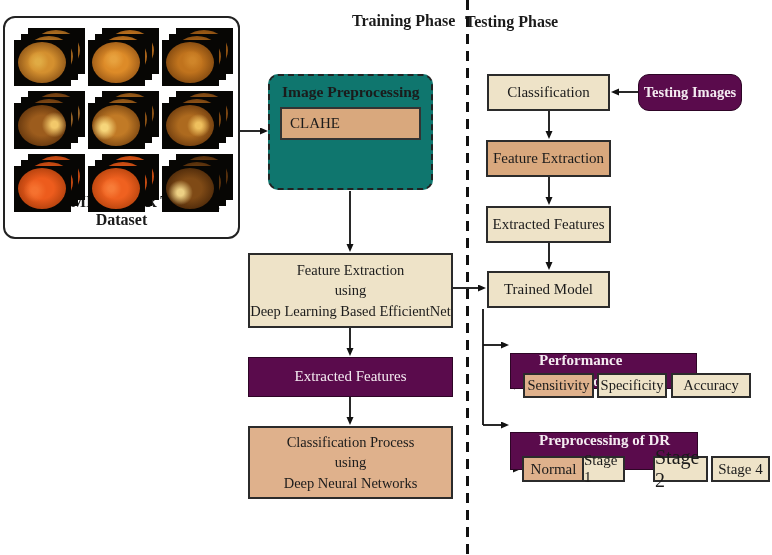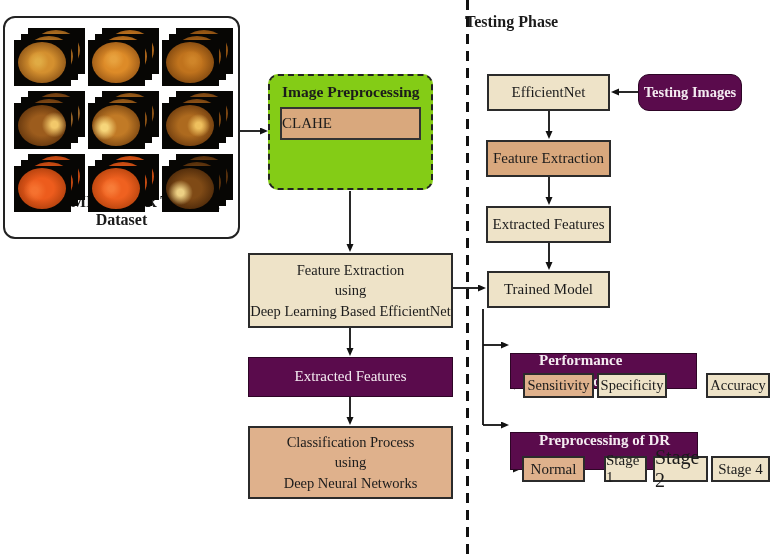--- a/index.html
+++ b/index.html
@@ -38,24 +38,24 @@
   .c5{--main:#c17a26;--edge:#6b3a0c;--spot:#f6d57a;--sx:26%;--sy:55%;}
   .c6{--main:#ad6a1f;--edge:#5e300a;--spot:#eec05e;--sx:68%;--sy:50%;}
   .c7{--main:#ed5c1d;--edge:#a03808;--spot:rgba(255,140,70,.45);--sx:35%;--sy:55%;}
   .c8{--main:#ef6120;--edge:#aa3c08;--spot:rgba(255,150,80,.5);--sx:40%;--sy:50%;}
   .c9{--main:#7f4a16;--edge:#3f2006;--spot:#ecd084;--sx:30%;--sy:60%;}
   .caption{position:absolute;left:0;bottom:8px;width:100%;text-align:center;
     font-weight:bold;font-size:16px;}
 
   
   .group-dashed{position:absolute;left:268px;top:74px;width:165px;height:116px;box-sizing:border-box;
-    border:2px dashed #222;border-radius:10px;background:#84cc16;z-index:2;}
+    border:2px dashed #222;border-radius:10px;background:#0f766e;z-index:2;}
   .group-title{margin:7px 0 6px 12px;font-weight:bold;font-size:15.5px;}
   .step{margin:0 10px 8px 10px;height:33px;box-sizing:border-box;border:2px solid #333;
-    display:flex;align-items:center;font-size:15px;}
+    display:flex;align-items:center;padding-left:8px;font-size:15px;}
 
   
   .node{position:absolute;box-sizing:border-box;border:2px solid #2b2b2b;z-index:2;
     display:flex;flex-direction:column;align-items:center;justify-content:center;
     text-align:center;font-size:14.5px;line-height:1.42;}
   .tan-dark{background:#d9a87d;}
   .tan-light{background:#dfb18c;}
   .cream{background:#eee3c8;}
   .purple{background:#5a0b4c;color:#f4ebf1;border:1px solid #2e0526;}
   .leftalign{align-items:flex-start;padding-left:28px;text-align:left;font-weight:bold;font-size:15px;margin-top:26px;}
@@ -69,23 +69,23 @@
   .fe-test{left:486px;top:140px;width:125px;height:37px;font-size:15px;}
   .ef-test{left:486px;top:206px;width:125px;height:37px;font-size:15px;}
   .tm-test{left:487px;top:271px;width:123px;height:37px;font-size:15px;}
   .perf-eval{left:510px;top:327px;width:187px;height:36px;}
   .cls-stages{left:510px;top:406px;width:188px;height:38px;}
 
   .chip{position:absolute;box-sizing:border-box;border:2px solid #2b2b2b;z-index:2;
     display:flex;align-items:center;justify-content:center;font-size:14.5px;}
   .m-sens{left:523px;top:373px;width:71px;height:25px;}
   .m-spec{left:597px;top:373px;width:70px;height:25px;}
-  .m-acc {left:706px;top:373px;width:64px;height:25px;}
+  .m-acc {left:671px;top:373px;width:80px;height:25px;}
   .s-norm{left:522px;top:456px;width:63px;height:26px;font-size:15px;}
-  .s-one {left:604px;top:456px;width:43px;height:26px;font-size:15px;}
+  .s-one {left:582px;top:456px;width:43px;height:26px;font-size:15px;}
   .s-two {left:653px;top:456px;width:55px;height:26px;font-size:20px;}
   .s-three{left:711px;top:456px;width:59px;height:26px;font-size:15px;}
 </style>
 </head>
 <body>
 
 <div style="position:absolute;inset:0;">
 
   <svg class="wires" viewBox="0 0 772 555">
     <defs>
@@ -106,20 +106,21 @@
       <path d="M483,309 V425"></path>
       <path d="M483,345 H502" marker-end="url(#ah)"></path>
       <path d="M483,425 H502" marker-end="url(#ah)"></path>
       <path d="M513,363 V386 H515" marker-end="url(#ah)"></path>
       <path d="M513,444 V469 H514" marker-end="url(#ah)"></path>
     </g>
   </svg>
 
   <div class="separator"></div>
 
+  <div class="phase-label train">Training Phase</div>
   <div class="phase-label test">Testing Phase</div>
 
   <div class="dataset-box">
     <div class="grid">
       <div class="stack c1">
           <div class="layer l3">
             <div class="eye"></div>
           </div>
           <div class="layer l2">
             <div class="eye"></div>
@@ -235,21 +236,21 @@
   <div class="node purple ef-train">
     <div>Extracted Features</div>
   </div>
   <div class="node tan-light cls-train">
     <div>Classification Process</div>
     <div>using</div>
     <div>Deep Neural Networks</div>
   </div>
 
   <div class="node cream prep-test">
-    <div>EfficientNet</div>
+    <div>Classification</div>
   </div>
   <div class="node purple testing-images">
     <div>Testing Images</div>
   </div>
   <div class="node tan-dark fe-test">
     <div>Feature Extraction</div>
   </div>
   <div class="node cream ef-test">
     <div>Extracted Features</div>
   </div>

